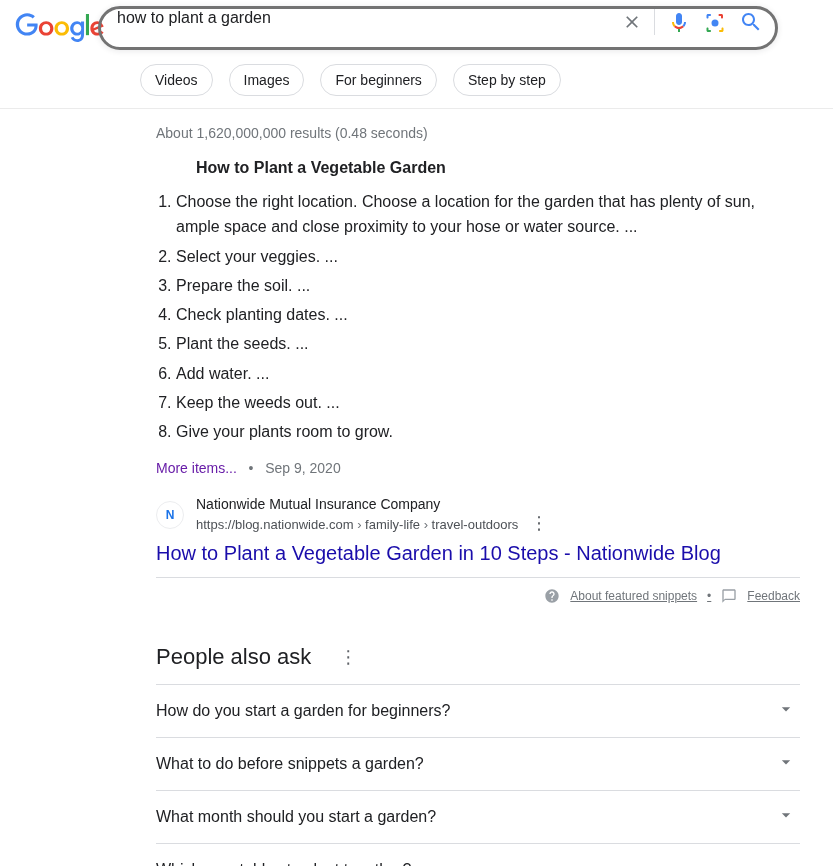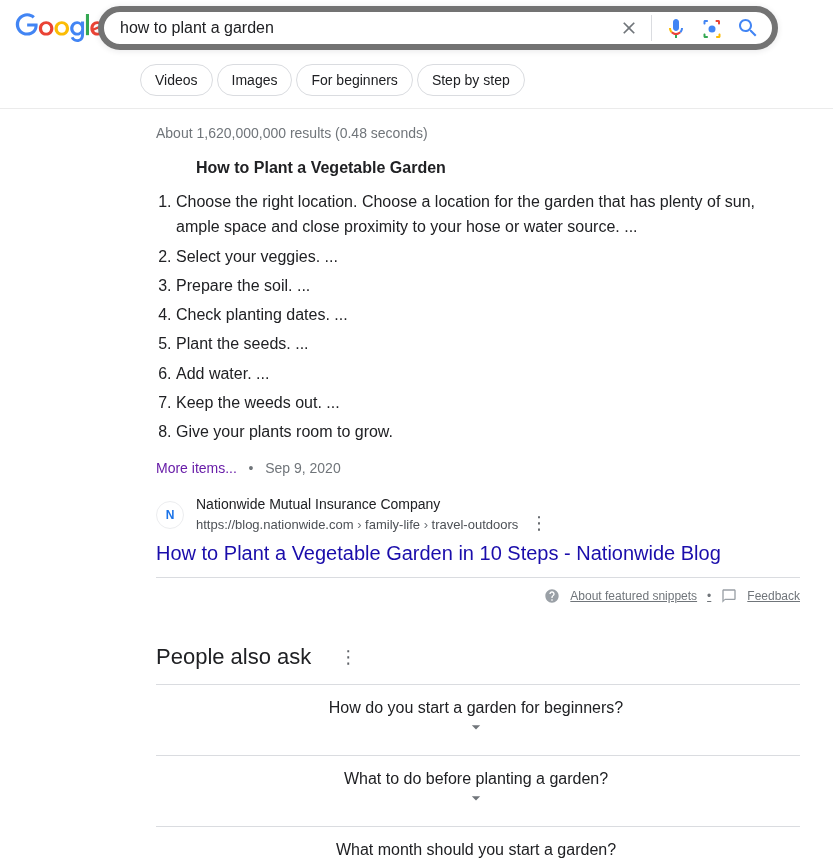--- a/index.html
+++ b/index.html
@@ -1,24 +1,24 @@
 <!DOCTYPE html>
 <html><head>
 <meta charset="utf-8">
 <style>
 * { margin: 0; padding: 0; box-sizing: border-box; }
 body { font-family: arial, sans-serif; background: #fff; color: #202124; width: 833px; }
 .header { display: flex; align-items: center; padding: 6px 0 0 6px; }
 .logo { width: 92px; padding: 4px 28px 0 8px; }
-.search-bar { display: flex; align-items: center; border: 6px solid #737373; border-radius: 24px; height: 44px; width: 680px; box-shadow: 0 1px 6px rgba(32,33,36,.1); }
+.search-bar { display: flex; align-items: flex-start; border: 3px solid #737373; border-radius: 24px; height: 44px; width: 680px; box-shadow: 0 1px 6px rgba(32,33,36,.1); }
 .search-bar input { border: none; outline: none; font-size: 16px; flex: 1; padding: 0 16px; color: #202124; background: transparent; }
 .search-icons { display: flex; align-items: center; padding-right: 12px; gap: 12px; }
 .search-icons .divider { width: 1px; height: 26px; background: #dadce0; }
 .icon-btn { cursor: pointer; display: flex; align-items: center; justify-content: center; }
-.filters { display: flex; gap: 4px; padding: 14px 0 12px 140px; }
+.filters { display: flex; gap: 16px; padding: 14px 0 12px 140px; }
 .filter-chip { border: 1px solid #dadce0; border-radius: 18px; padding: 7px 14px; font-size: 14px; color: #202124; cursor: pointer; background: #fff; }
 .topsep { border-bottom: 1px solid #ebebeb; }
 .content { padding: 0 0 0 156px; width: 800px; }
 .stats { color: #70757a; font-size: 14px; padding: 16px 0 18px 0; }
 .snippet-title { font-size: 16px; font-weight: bold; color: #202124; padding-bottom: 10px; margin-left: 40px; }
 ol.steps { padding-left: 20px; }
 ol.steps li { font-size: 16px; color: #202124; line-height: 1.58; padding: 2px 0; }
 .more-row { padding: 14px 0 20px 0; font-size: 14px; }
 .more-link { color: #681da8; cursor: pointer; }
 .more-date { color: #70757a; }
@@ -29,21 +29,21 @@
 .crumbsep { color: #70757a; }
 .more-vert { color: #5f6368; font-size: 18px; padding-left: 8px; cursor: pointer; }
 .result-link { color: #1a0dab; font-size: 20px; padding: 2px 0 12px 0; cursor: pointer; }
 .snip-foot { border-top: 1px solid #dadce0; display: flex; justify-content: flex-end; align-items: center; gap: 10px; padding: 10px 0; font-size: 12px; color: #70757a; text-decoration: underline; }
 .snip-foot .dot { color: #70757a; }
 .snip-foot .ficon { color: #9aa0a6; display: inline-flex; }
 .paa { padding-top: 30px; }
 .paa-head { display: flex; align-items: center; gap: 20px; padding-bottom: 14px; }
 .paa-title { font-size: 22px; color: #202124; }
 .paa-list { border-top: 1px solid #dadce0; }
-.paa-item { display: flex; justify-content: space-between; align-items: center; border-bottom: 1px solid #dadce0; padding: 14px 4px 14px 0; font-size: 16px; color: #202124; cursor: pointer; flex-direction: column; }
+.paa-item { display: flex; justify-content: space-between; align-items: center; border-bottom: 1px solid #dadce0; padding: 14px 4px 14px 0; font-size: 16px; color: #202124; cursor: pointer; }
 .chev { color: #70757a; }
 </style>
 </head>
 <body>
 
 <div class="header">
   <div class="logo">
     <svg viewBox="0 0 272 92" width="92" height="30">
         <path fill="#EA4335" d="M115.75 47.18c0 12.77-9.99 22.18-22.25 22.18s-22.25-9.41-22.25-22.18C71.25 34.32 81.24 25 93.5 25s22.25 9.32 22.25 22.18zm-9.74 0c0-7.98-5.79-13.44-12.51-13.44S80.99 39.2 80.99 47.18c0 7.9 5.79 13.44 12.51 13.44s12.51-5.55 12.51-13.44z"></path>
         <path fill="#FBBC05" d="M163.75 47.18c0 12.77-9.99 22.18-22.25 22.18s-22.25-9.41-22.25-22.18c0-12.85 9.99-22.18 22.25-22.18s22.25 9.32 22.25 22.18zm-9.74 0c0-7.98-5.79-13.44-12.51-13.44s-12.51 5.46-12.51 13.44c0 7.9 5.79 13.44 12.51 13.44s12.51-5.55 12.51-13.44z"></path>
@@ -155,21 +155,21 @@
       <span class="more-vert">⋮</span>
     </div>
     <div class="paa-list">
       <div class="paa-item">
           <span>How do you start a garden for beginners?</span>
           <span class="chev"><svg width="20" height="20" viewBox="0 0 24 24">
               <path fill="#70757a" d="M7 10l5 5 5-5z"></path>
             </svg></span>
         </div>
       <div class="paa-item">
-          <span>What to do before planting a garden?</span>
+          <span>What to do before snippets a garden?</span>
           <span class="chev"><svg width="20" height="20" viewBox="0 0 24 24">
               <path fill="#70757a" d="M7 10l5 5 5-5z"></path>
             </svg></span>
         </div>
       <div class="paa-item">
           <span>What month should you start a garden?</span>
           <span class="chev"><svg width="20" height="20" viewBox="0 0 24 24">
               <path fill="#70757a" d="M7 10l5 5 5-5z"></path>
             </svg></span>
         </div>

